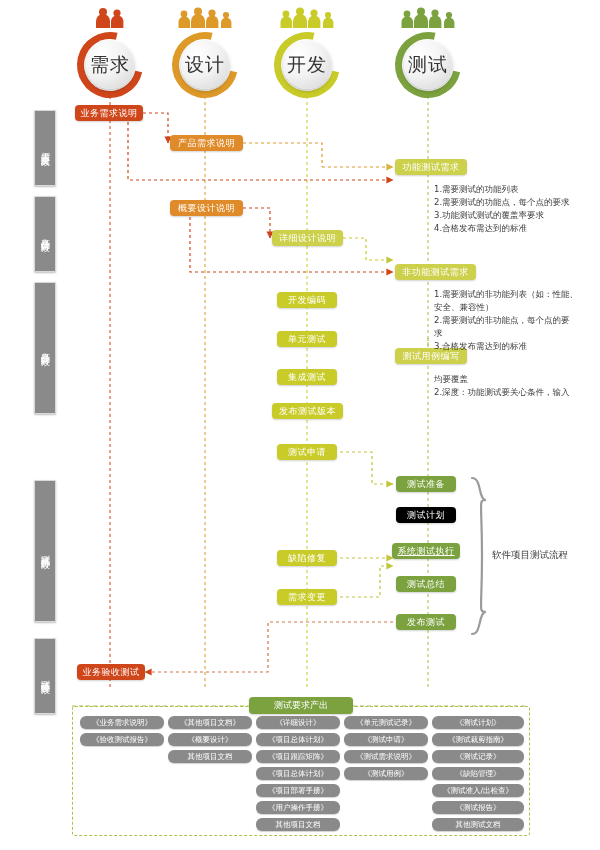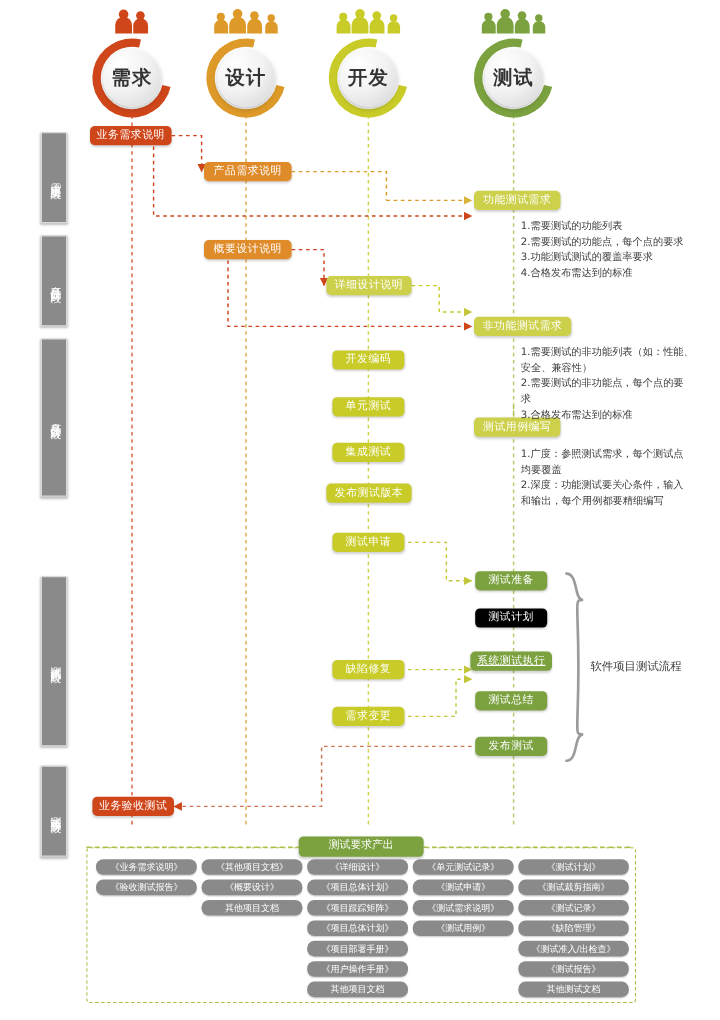--- a/index.html
+++ b/index.html
@@ -19,21 +19,21 @@
   .lane{position:absolute;width:92px;text-align:center;}
   .people{height:26px;display:flex;align-items:flex-end;justify-content:center;gap:1px;}
   .ring{position:relative;width:66px;height:66px;margin:2px auto 0;}
   .ring .arc{position:absolute;inset:0;border-radius:50%;
              border:7px solid currentColor;border-right-color:transparent;
              transform:rotate(-32deg);}
   .ring .disc{position:absolute;left:9px;top:9px;width:48px;height:48px;border-radius:50%;
               background:radial-gradient(circle at 32% 26%,#ffffff 0%,#f2f2f2 48%,#d4d4d4 100%);
               box-shadow:0 2px 4px rgba(0,0,0,.25);
               display:flex;align-items:center;justify-content:center;}
-  .ring .disc span{font-size:16px;font-weight:bold;color:#333333;letter-spacing:1px;}
+  .ring .disc span{font-size:19px;font-weight:normal;color:#333333;letter-spacing:1px;}
 
   
   .box{position:absolute;border-radius:4px;color:#ffffff;font-size:9px;line-height:16px;
        height:16px;text-align:center;white-space:nowrap;
        box-shadow:0 1px 2px rgba(0,0,0,.18);letter-spacing:.5px;}
 
   
   .note{position:absolute;font-size:8.5px;line-height:13px;color:#3b3b3b;}
 
   
@@ -277,24 +277,22 @@
 
   <div class="note" style="left:434px;top:288px;width:166px;">
     <div>1.需要测试的非功能列表（如：性能、</div>
     <div>安全、兼容性）</div>
     <div>2.需要测试的非功能点，每个点的要</div>
     <div>求</div>
     <div>3.合格发布需达到的标准</div>
   </div>
 
   <div class="note" style="left:434px;top:373px;width:166px;">
-    <div>1.广度：参照测试需求，每个测试点</div>
     <div>均要覆盖</div>
     <div>2.深度：功能测试要关心条件，输入</div>
-    <div>和输出，每个用例都要精细编写</div>
   </div>
 
   <div class="bracelbl" style="left:492px;top:549px;">软件项目测试流程</div>
 
   <div id="deliverables"></div>
   <div id="delivHdr">测试要求产出</div>
 
   <div class="dcol" style="left:80px;">
     <div class="chip">《业务需求说明》</div>
     <div class="chip">《验收测试报告》</div>

